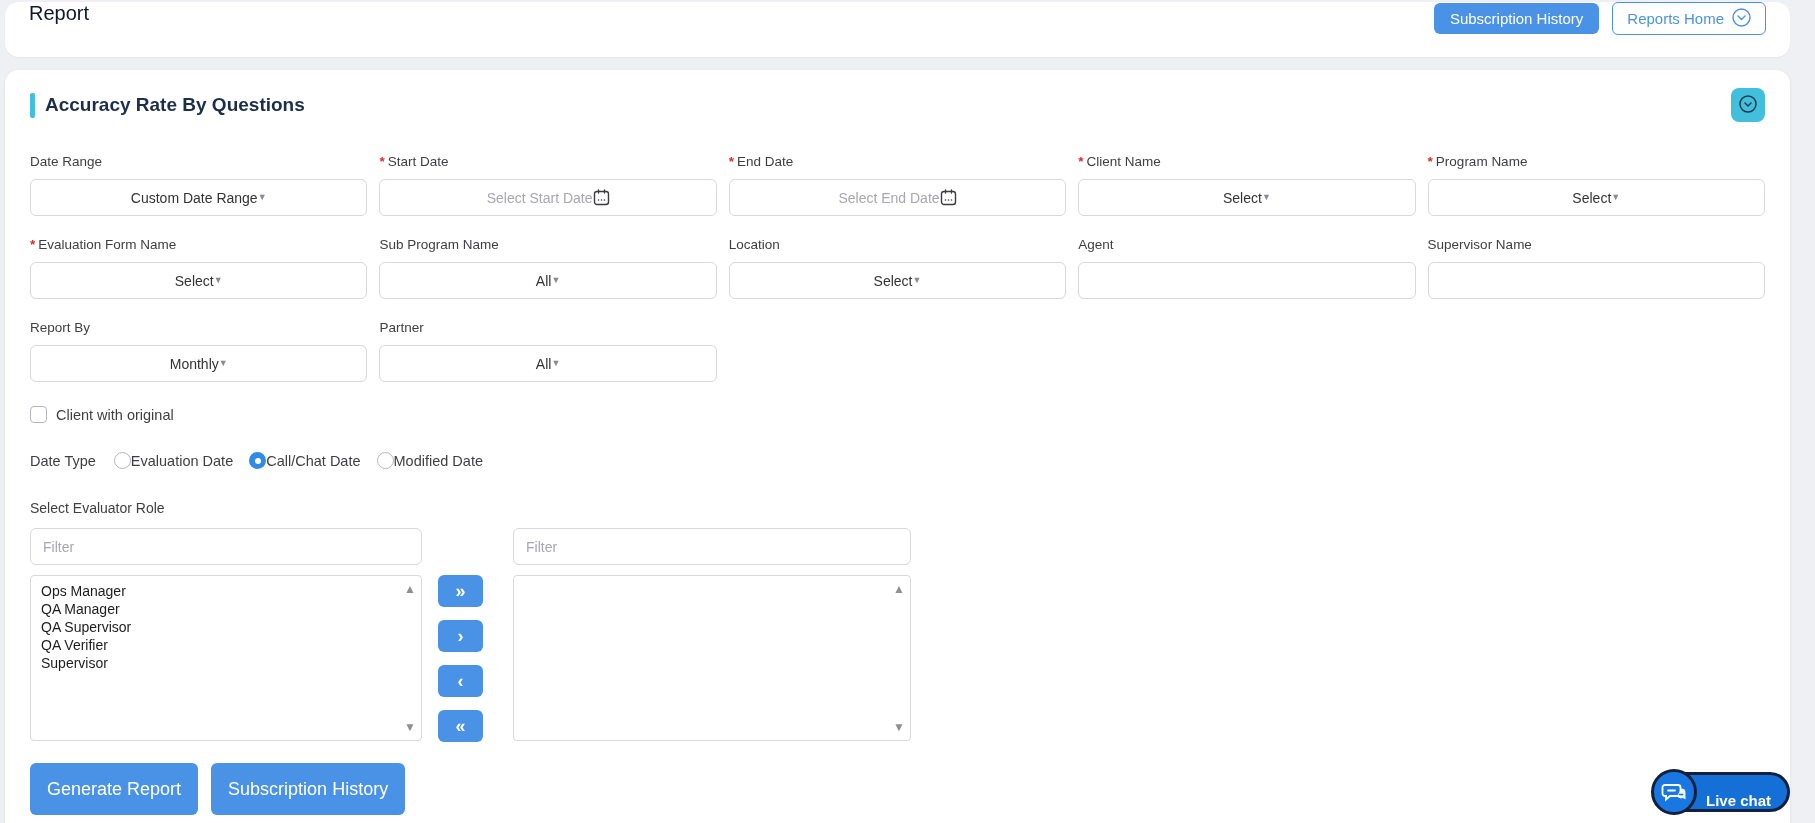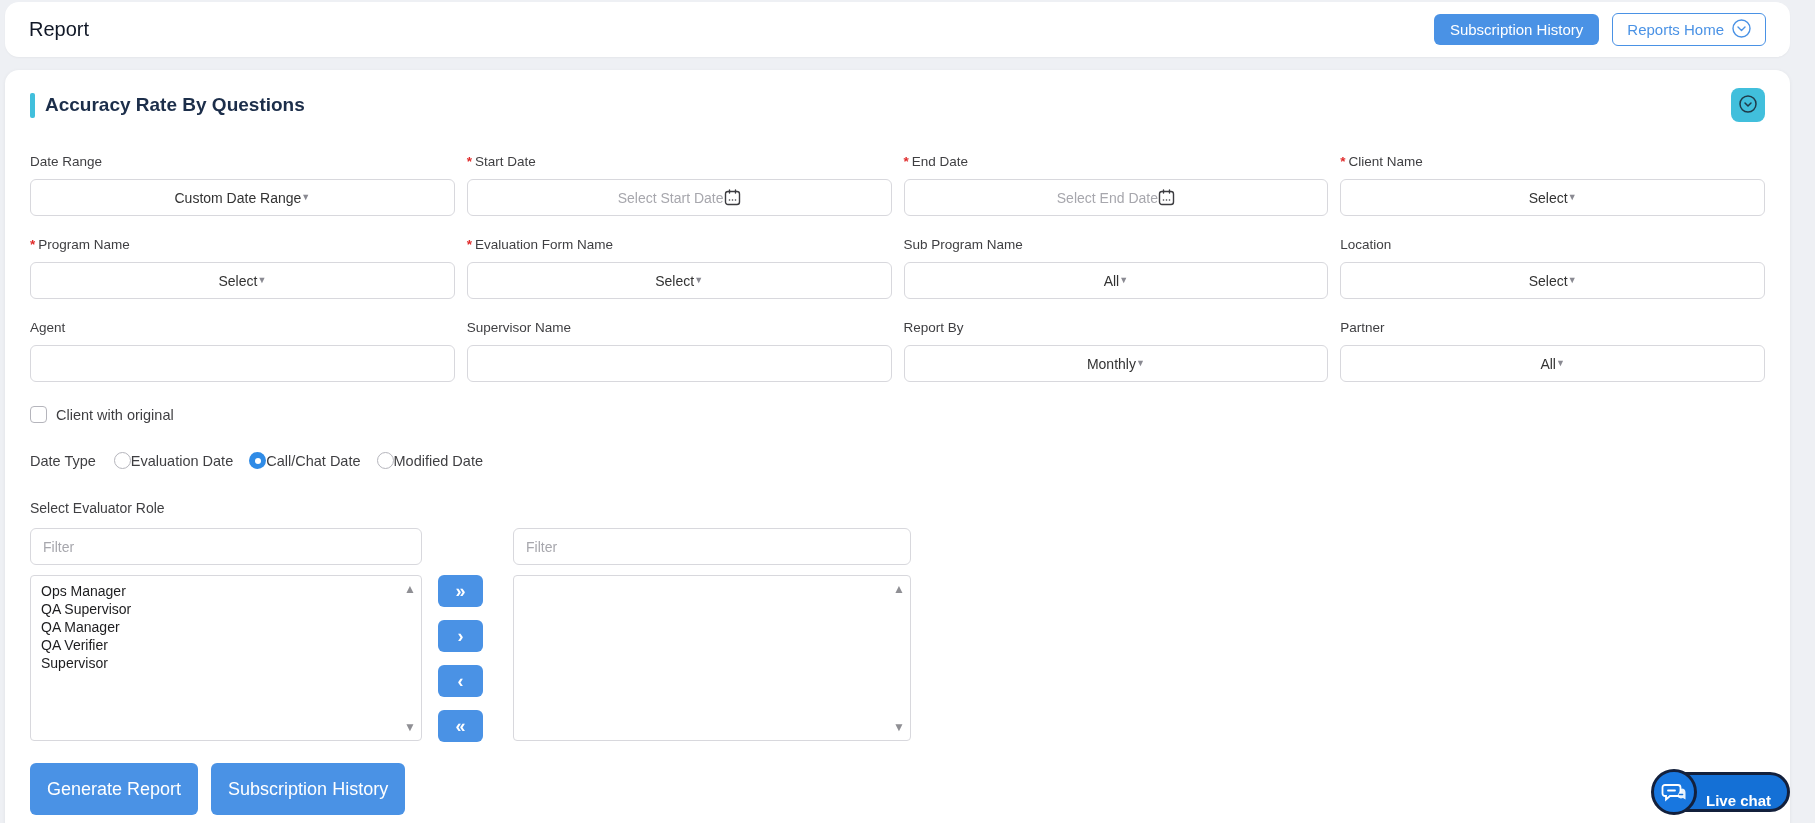--- a/index.html
+++ b/index.html
@@ -8,21 +8,21 @@
     background:#eef0f4;
     font-family:"Liberation Sans", sans-serif;
     color:#333;
   }
   
   .topbar {
     margin:2px 25px 0 5px;
     height:55px;
     background:#fff;
     border-radius:14px;
-    display:flex; align-items:center;
+    display:flex; align-items:flex-start;
     padding:0 24px;
     box-shadow:0 1px 2px rgba(0,0,0,0.04);
   }
   .page-title { font-size:20px; font-weight:500; color:#111827; }
   .topbar-actions { margin-left:auto; display:flex; align-items:center; gap:13px; }
   .btn {
     border:none; cursor:pointer;
     font-family:"Liberation Sans", sans-serif;
     font-size:15px; border-radius:6px;
     display:inline-flex; align-items:center; justify-content:center;
@@ -45,21 +45,21 @@
   .accent-bar { width:5px; height:25px; background:#41bfdc; border-radius:2px; margin-right:10px; }
   .card-title { font-size:19px; font-weight:700; color:#1c2e4a; }
   .collapse-btn {
     margin-left:auto; width:34px; height:34px; border:none; border-radius:8px;
     background:#41bfdc; display:flex; align-items:center; justify-content:center; cursor:pointer;
   }
   
   .form-grid {
     margin-top:32px;
     display:grid;
-    grid-template-columns:repeat(4, 1fr);
+    grid-template-columns:repeat(5, 1fr);
     column-gap:12px;
     row-gap:21px;
   }
   .field-label { font-size:13.5px; color:#3f3f42; margin-bottom:10px; }
   .req { color:#e02b2b; font-weight:700; margin-right:3px; }
   .control {
     height:37px; background:#fff;
     border:1px solid #d8d8dd; border-radius:6px;
     display:flex; align-items:center; justify-content:center;
     padding:0 12px; font-size:14px; color:#333; cursor:pointer;
@@ -306,22 +306,22 @@
   </div>
 
   <div class="evaluator-label">Select Evaluator Role</div>
 
   <div class="duallist">
     <div class="dl-panel-left">
       <input class="filter-input" type="text" placeholder="Filter" style="">
       <div class="listbox">
         <div>
             <div class="list-item">Ops Manager</div>
+            <div class="list-item">QA Manager</div>
             <div class="list-item">QA Supervisor</div>
-            <div class="list-item">QA Manager</div>
             <div class="list-item">QA Verifier</div>
             <div class="list-item">Supervisor</div>
           </div>
         <span class="scroll-arrow up">▲</span>
         <span class="scroll-arrow down">▼</span>
       </div>
     </div>
 
     <div class="transfer-col">
       <button class="transfer-btn">»</button>

